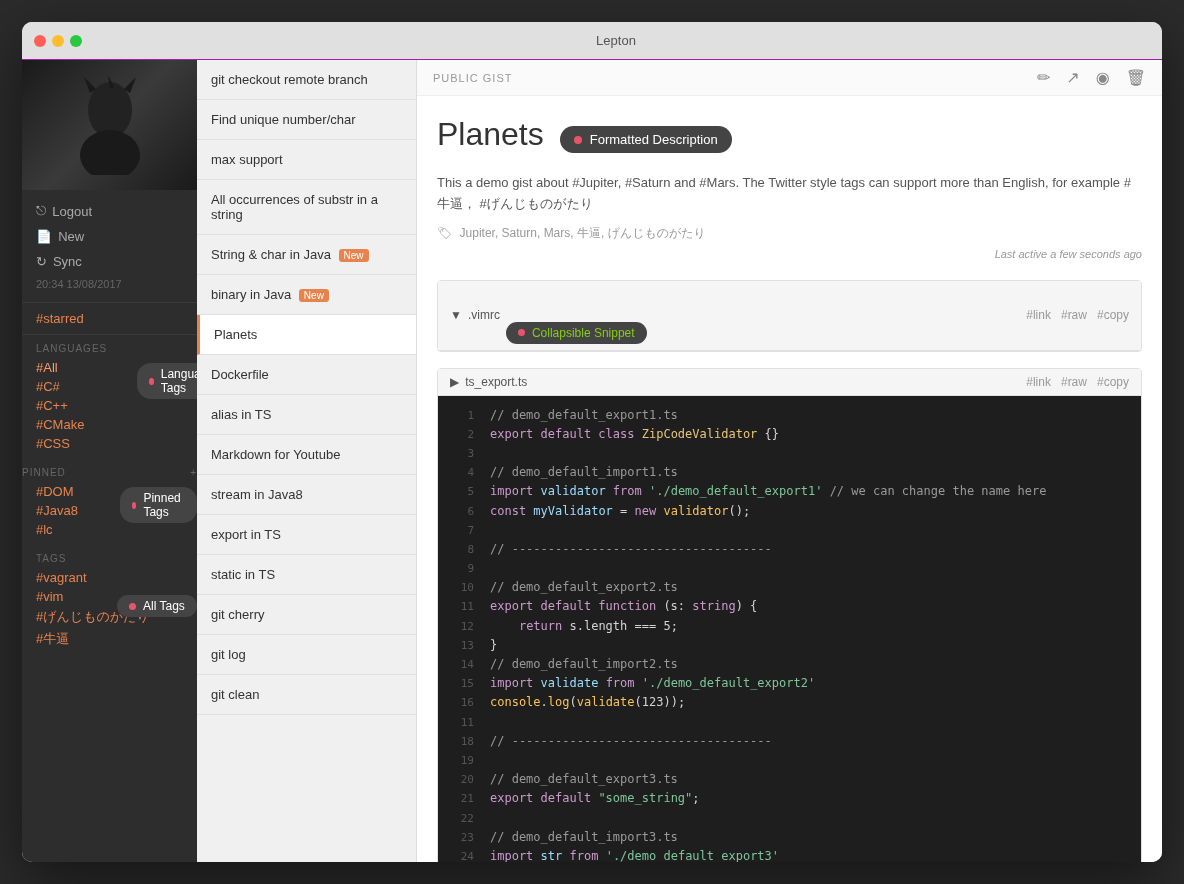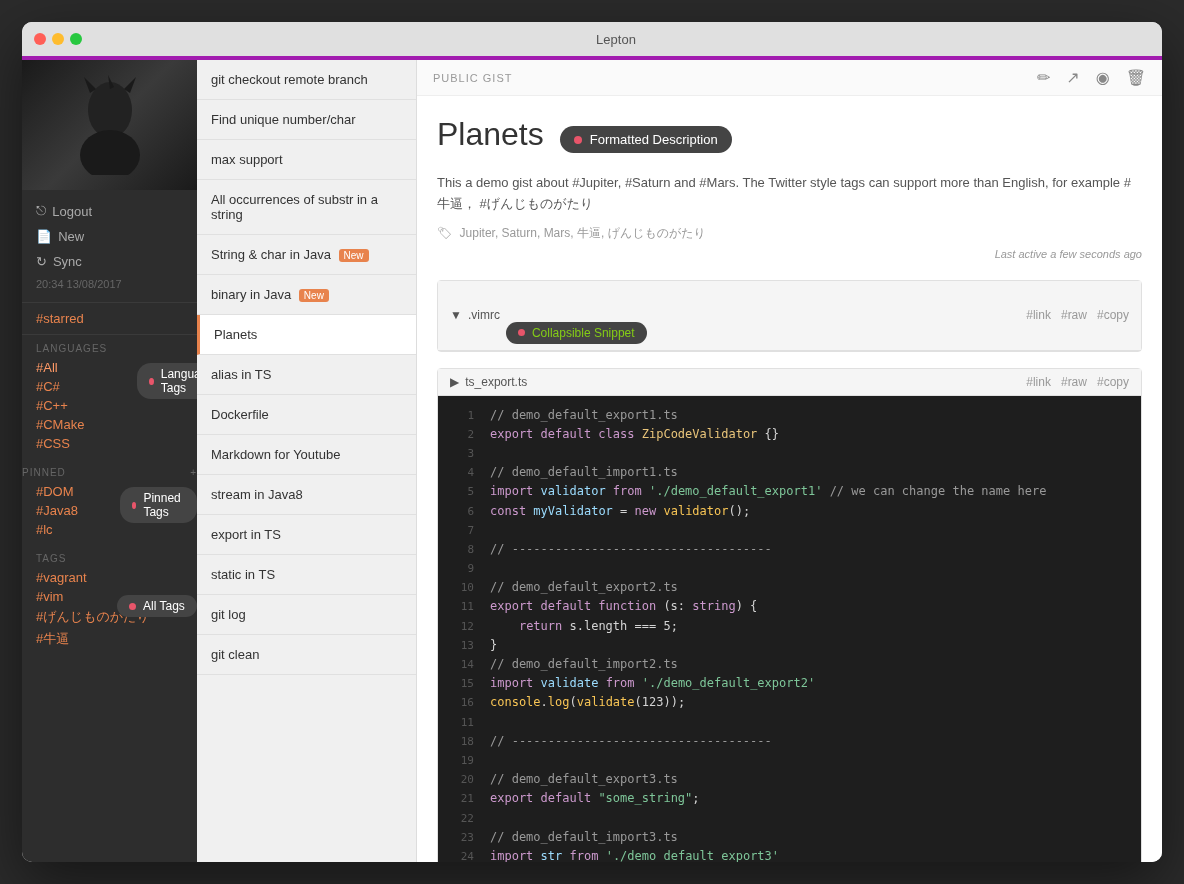--- a/index.html
+++ b/index.html
@@ -20,21 +20,21 @@
       box-shadow: 0 20px 60px rgba(0,0,0,0.5);
       display: flex;
       flex-direction: column;
     }
     .titlebar {
       height: 38px;
       background: #e0e0e0;
       display: flex;
       align-items: center;
       padding: 0 12px;
-      border-bottom: 4px solid #a21caf;
+      border-bottom: 1px solid #a21caf;
       flex-shrink: 0;
     }
     .traffic-lights {
       display: flex;
       gap: 6px;
     }
     .traffic-light {
       width: 12px;
       height: 12px;
       border-radius: 50%;
@@ -501,36 +501,39 @@
         <span class="new-badge-label">New</span>
       </div>
       <div class="list-item">
         <span>binary in Java</span>
         <span class="new-badge-label">New</span>
       </div>
       <div class="list-item active">
         <span>Planets</span>
       </div>
       <div class="list-item">
+        <span>Dockerfile</span>
+      </div>
+      <div class="list-item">
         <span>alias in TS</span>
       </div>
       <div class="list-item">
-        <span>Dockerfile</span>
-      </div>
-      <div class="list-item">
         <span>Markdown for Youtube</span>
       </div>
       <div class="list-item">
         <span>stream in Java8</span>
       </div>
       <div class="list-item">
         <span>export in TS</span>
       </div>
       <div class="list-item">
         <span>static in TS</span>
+      </div>
+      <div class="list-item">
+        <span>git cherry</span>
       </div>
       <div class="list-item">
         <span>git log</span>
       </div>
       <div class="list-item">
         <span>git clean</span>
       </div>
     </div>
 
     <div class="detail-panel">

